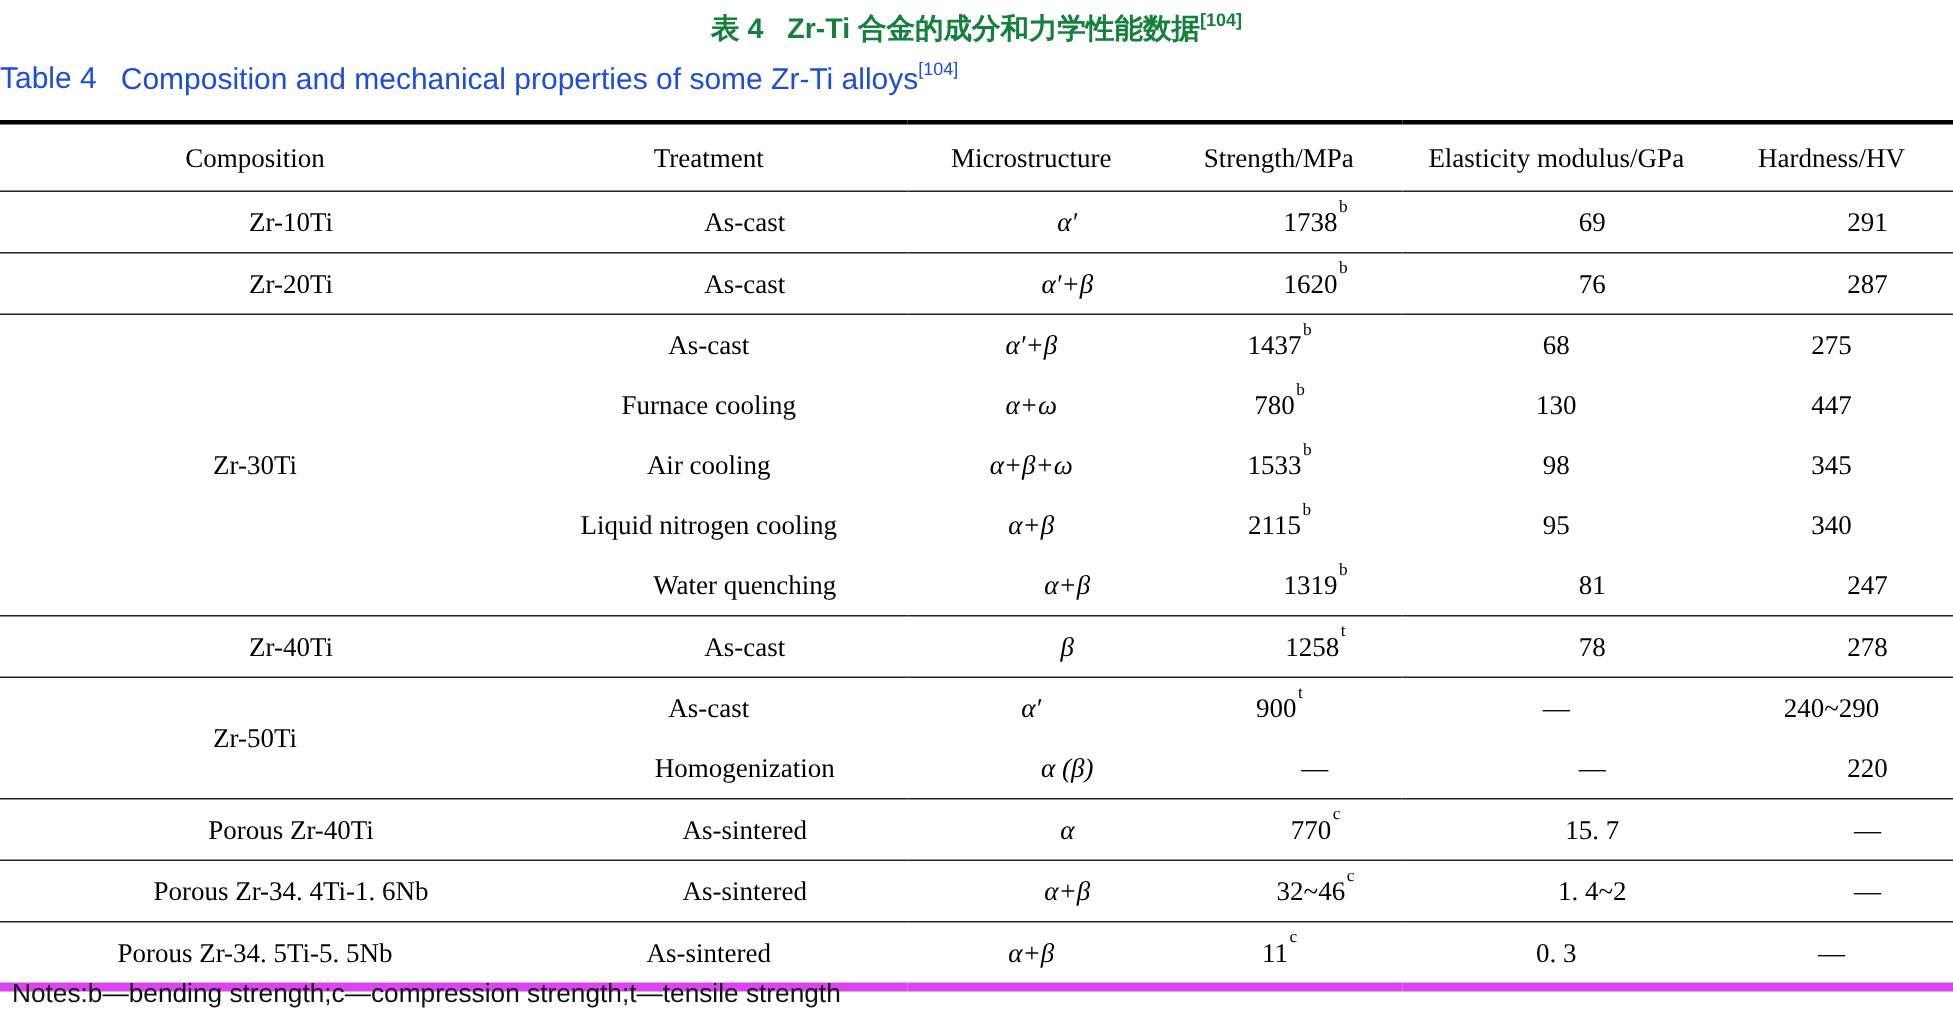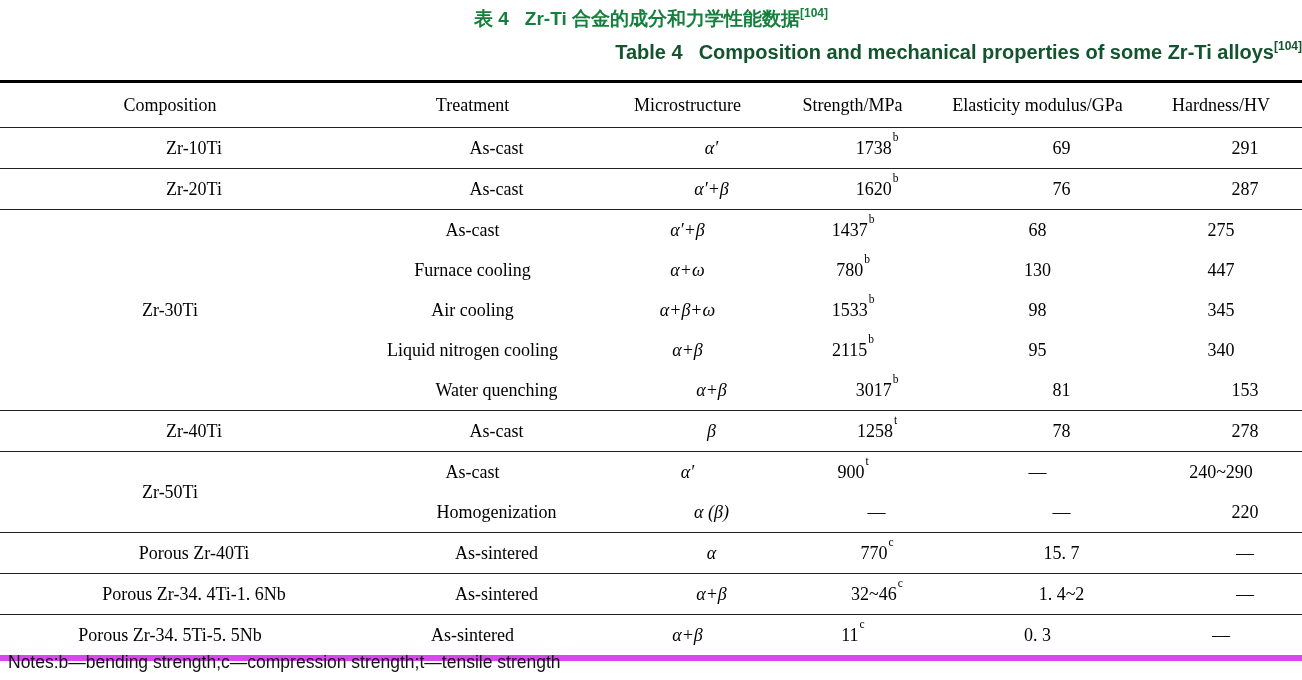--- a/index.html
+++ b/index.html
@@ -14,25 +14,25 @@
   .title-zh{
     position:absolute;top:6px;left:0;width:100%;
     text-align:center;
     font-family:"Liberation Sans", sans-serif;
     font-weight:700;
     font-size:19px;
     color:#15803d;
   }
   .title-en{
     position:absolute;top:40px;left:0;width:100%;
-    text-align:right;
+    text-align:left;
     font-family:"Liberation Sans", sans-serif;
-    font-weight:700;
+    font-weight:400;
     font-size:20px;
-    color:#14532d;
+    color:#1d4ed8;
   }
   .title-gap{margin-left:16px;}
   sup.cite{
     font-size:12px;
     position:relative;top:-1px;
   }
   table.alloy{
     position:absolute;top:80px;left:0;
     width:1302px;
     border-collapse:collapse;
@@ -147,23 +147,23 @@
       <tr>
         <td>Liquid nitrogen cooling</td>
         <td class="micro">α+β</td>
         <td><span>2115</span><sup class="unit">b</sup></td>
         <td>95</td>
         <td>340</td>
       </tr>
       <tr class="ge">
         <td>Water quenching</td>
         <td class="micro">α+β</td>
-        <td><span>3017</span><sup class="unit">b</sup></td>
+        <td><span>1319</span><sup class="unit">b</sup></td>
         <td>81</td>
-        <td>153</td>
+        <td>247</td>
       </tr>
       <tr class="ge">
         <td>Zr-40Ti</td>
         <td>As-cast</td>
         <td class="micro">β</td>
         <td><span>1258</span><sup class="unit">t</sup></td>
         <td>78</td>
         <td>278</td>
       </tr>
       <tr>

